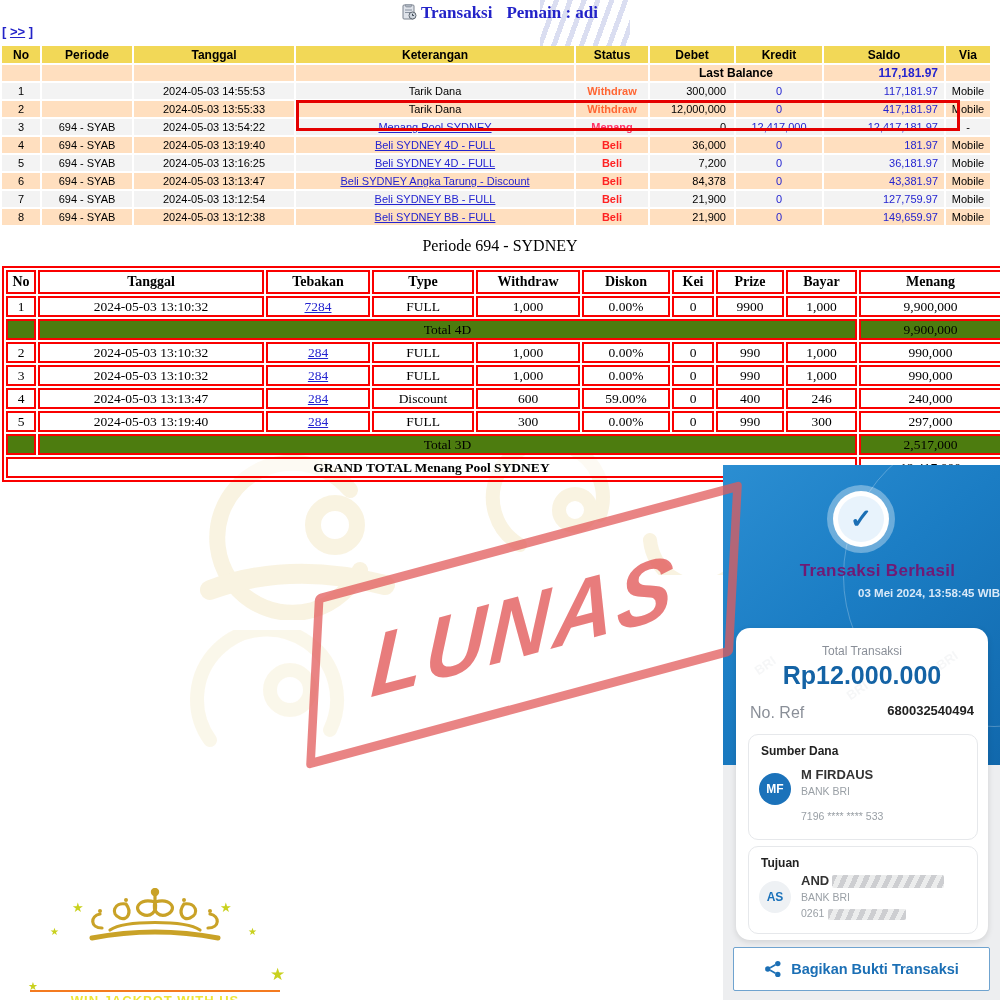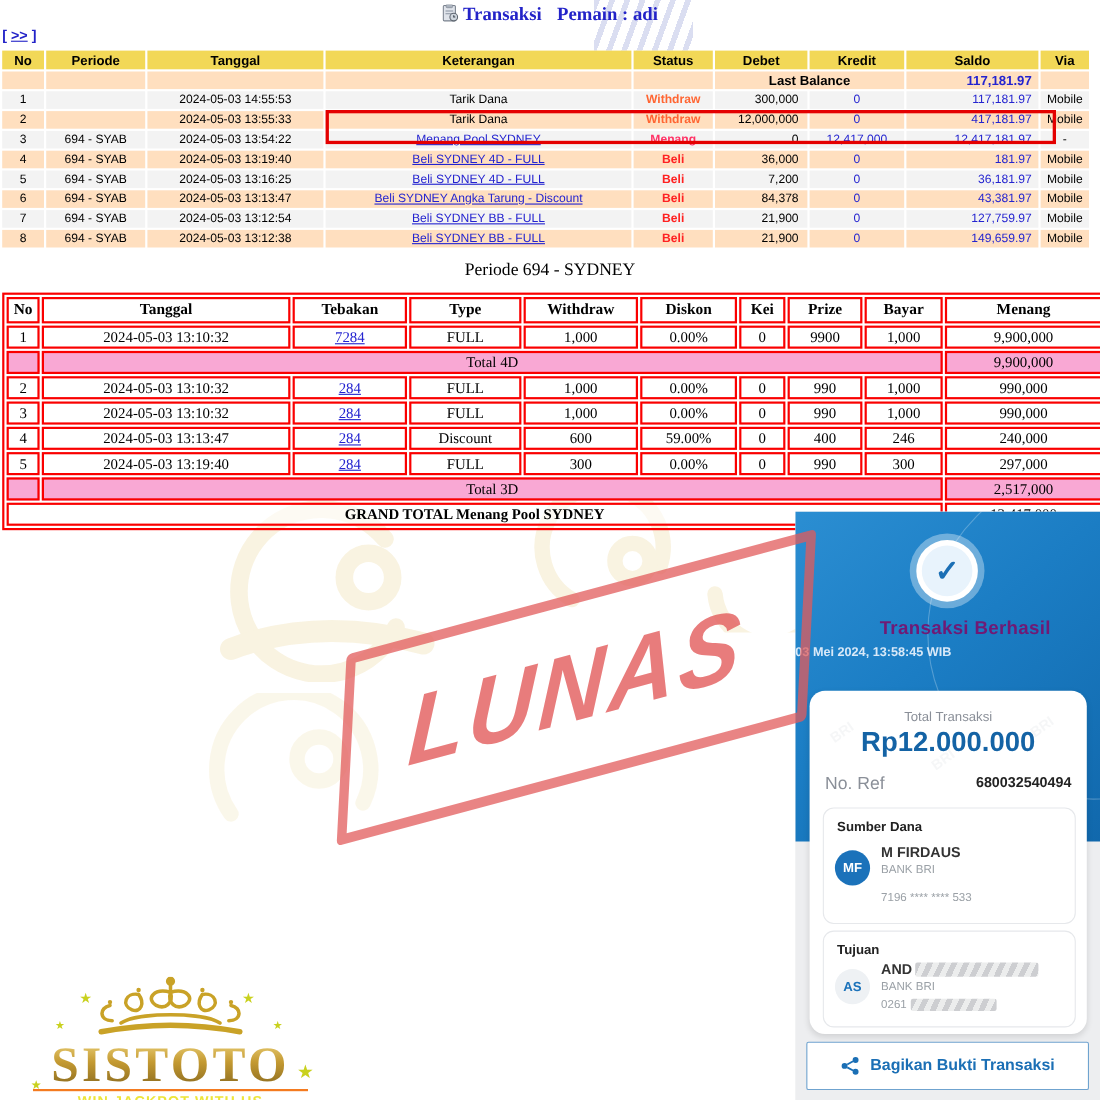--- a/index.html
+++ b/index.html
@@ -41,21 +41,21 @@
   #periode-title{left:0;top:237px;width:1000px;text-align:center;font-family:"Liberation Serif",serif;
     font-size:16px;color:#000;}
 
   
   #t2wrap{left:2px;top:266px;width:996px;}
   table.t2{border-collapse:separate;border-spacing:2px;width:996px;table-layout:fixed;
     font-family:"Liberation Serif",serif;font-size:13.5px;border:2px solid #fa0000;}
   .t2 th{border:2px solid #fa0000;font-weight:bold;font-size:14px;height:20px;padding:0;background:#fff;color:#000;}
   .t2 td{border:2px solid #fa0000;height:17px;padding:0 3px;text-align:center;background:rgba(255,255,255,.6);
     color:#000;overflow:hidden;white-space:nowrap;}
-  .t2 td.tot{background:#f9a8d4;}
+  .t2 td.tot{background:#4d7c0f;}
   .t2 td.gt{font-weight:bold;}
 
   
   .orn{opacity:.35;}
 
   
   #stamp{left:303px;top:542px;width:424px;height:148px;transform:rotate(-15deg) skewX(-18deg);
     border:9px solid rgba(226,91,91,.75);border-radius:5px;z-index:9;
     display:flex;align-items:center;justify-content:center;}
   #stamp span{font-style:italic;font-weight:900;font-size:86px;letter-spacing:4px;
@@ -66,21 +66,21 @@
     font-family:"Liberation Sans",sans-serif;}
   #rc-blue{position:absolute;left:0;top:0;width:277px;height:300px;
     background:linear-gradient(140deg,#2b8ed2 0%,#1b7dc4 45%,#1168ac 100%);}
   #rc-arc{position:absolute;left:120px;top:-40px;width:300px;height:300px;border-radius:50%;
     border:1px solid rgba(255,255,255,.25);}
   #rc-check-ring{position:absolute;left:110px;top:26px;width:56px;height:56px;border-radius:50%;
     background:#fff;box-shadow:0 0 0 6px rgba(255,255,255,.35);display:flex;align-items:center;justify-content:center;}
   #rc-check-inner{width:46px;height:46px;border-radius:50%;background:#e8f3fc;display:flex;align-items:center;justify-content:center;
     color:#1b6fb5;font-size:27px;font-weight:bold;}
   #rc-title{position:absolute;left:16px;top:96px;width:277px;text-align:center;color:#701a75;font-weight:bold;font-size:17px;letter-spacing:.3px;}
-  #rc-date{position:absolute;left:0;top:122px;width:277px;text-align:left;color:#d9e9f8;font-weight:bold;font-size:11.5px;}
+  #rc-date{position:absolute;left:0;top:122px;width:277px;text-align:right;color:#d9e9f8;font-weight:bold;font-size:11.5px;}
   #rc-card{position:absolute;left:13px;top:163px;width:252px;height:312px;background:#fff;border-radius:14px;
     box-shadow:0 2px 6px rgba(0,0,0,.12);}
   .rc-wm{position:absolute;color:#9aa4ad;opacity:.09;font-weight:bold;font-size:13px;transform:rotate(-35deg);}
   #rc-total-label{position:absolute;left:0;top:16px;width:252px;text-align:center;color:#8a8f98;font-size:12px;}
   #rc-total-value{position:absolute;left:0;top:33px;width:252px;text-align:center;color:#1463a5;font-weight:bold;font-size:25px;}
   #rc-ref-label{position:absolute;left:14px;top:76px;color:#8a8f98;font-size:16px;}
   #rc-ref-value{position:absolute;right:14px;top:75px;color:#222;font-weight:bold;font-size:13px;}
   .rc-box{position:absolute;left:12px;width:228px;border:1px solid #e6e8eb;border-radius:10px;background:#fff;}
   #rc-box-src{top:106px;height:104px;}
   #rc-box-dst{top:218px;height:86px;}
@@ -464,18 +464,17 @@
           <circle cx="20" cy="23" r="2"></circle>
           <circle cx="130" cy="23" r="2"></circle>
         </g>
     </svg>
     <span class="star" style="left:52px;top:14px;font-size:13px;">★</span>
     <span class="star" style="left:200px;top:14px;font-size:13px;">★</span>
     <span class="star" style="left:30px;top:40px;font-size:10px;">★</span>
     <span class="star" style="left:228px;top:40px;font-size:10px;">★</span>
     <span class="star" style="left:250px;top:78px;font-size:17px;">★</span>
     <span class="star" style="left:8px;top:94px;font-size:11px;">★</span>
-    <div id="logo-name">SISTOTO</div>
     <div id="logo-line"></div>
     <div id="logo-tag">WIN JACKPOT WITH US</div>
   </div>
 
 </div>
 
 </body></html>

